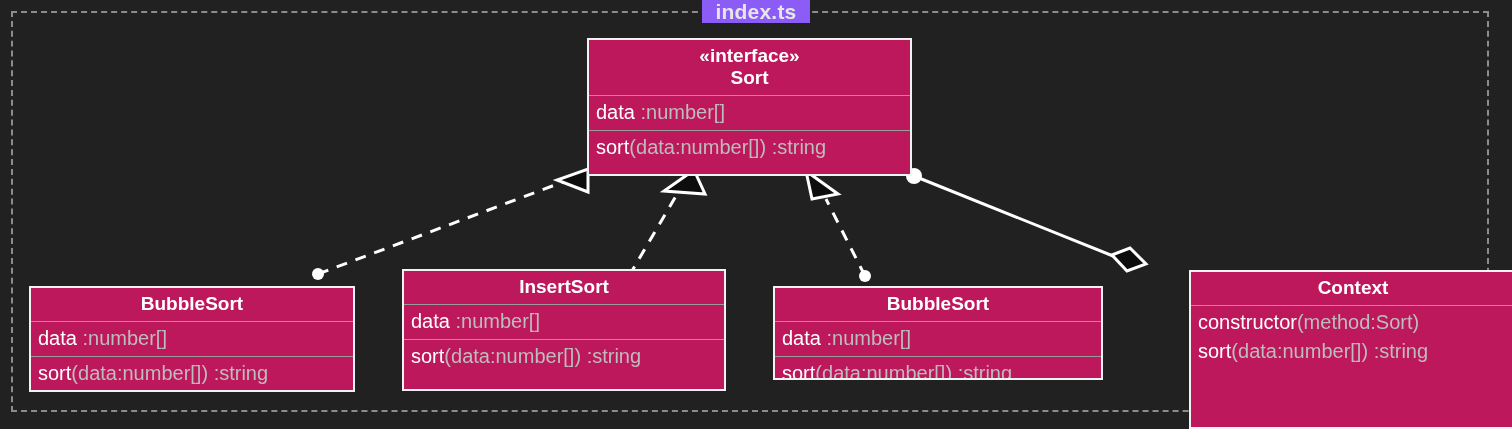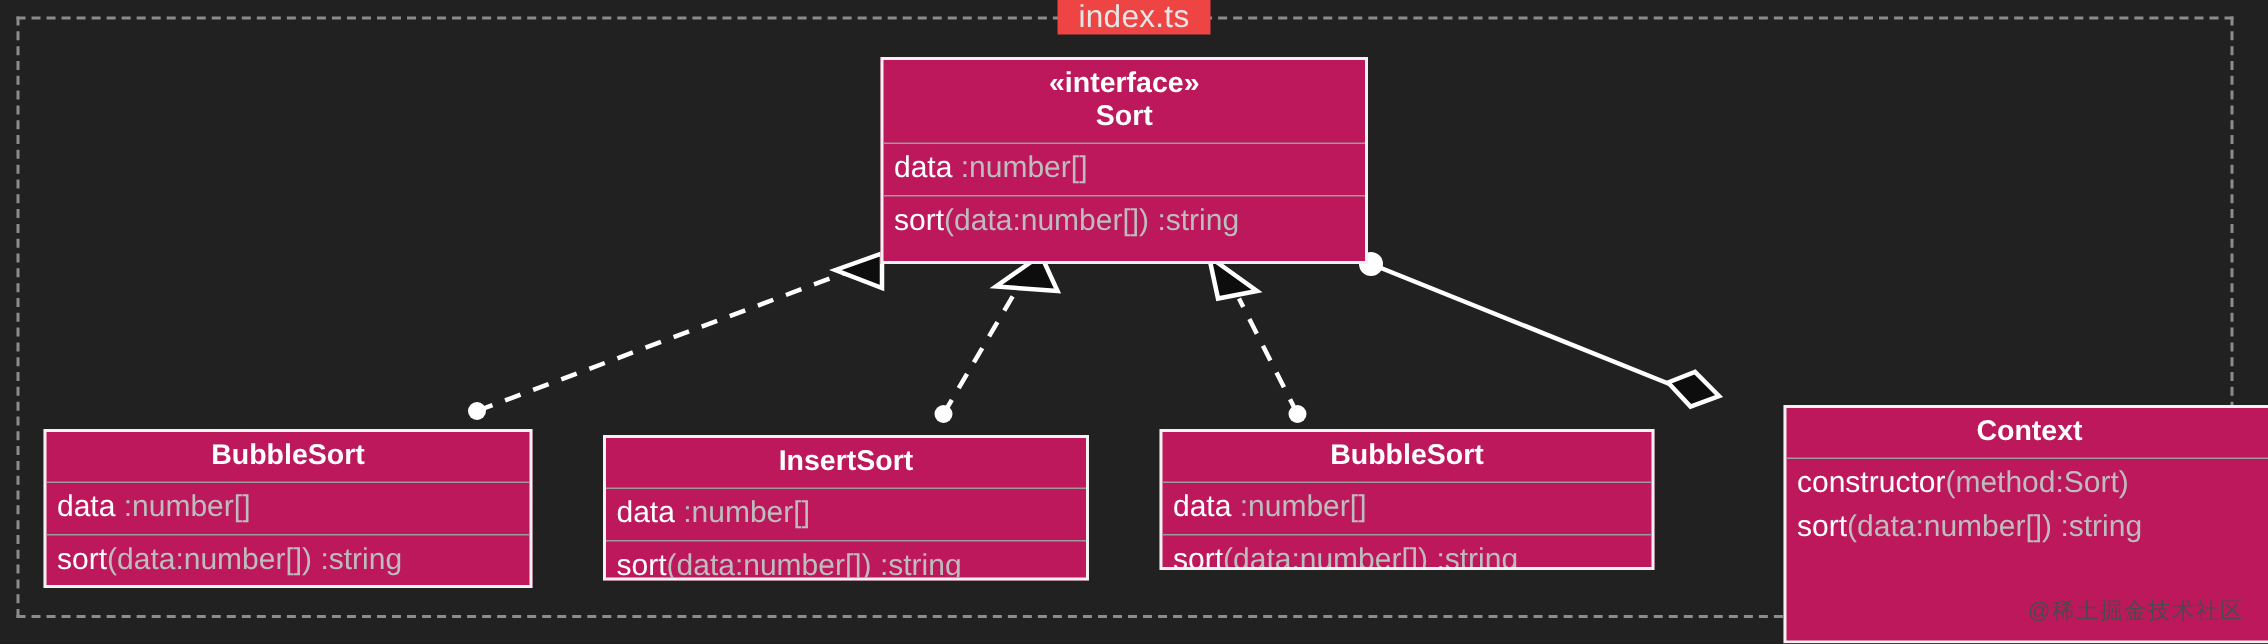--- a/index.html
+++ b/index.html
@@ -32,22 +32,23 @@
     left: 0;
     right: 0;
     top: 0px;
     text-align: center;
     color: #e6e6e6;
     font-size: 21px;
     line-height: 24px;
     letter-spacing: .2px;
   }
   .package-title span {
-    background: #ef4444;
+    background: #8b5cf6;
     padding: 0 14px;
+    font-weight: bold;
   }
   
   #wires {
     position: absolute;
     left: 0;
     top: 0;
     width: 1512px;
     height: 429px;
     pointer-events: none;
   }
@@ -162,21 +163,21 @@
         <span class="nm">data</span><span> :number[]</span>
       </div>
     </div>
     <div class="uml-compartment last">
       <div class="uml-row">
         <span class="nm">sort</span><span>(data:number[]) :string</span>
       </div>
     </div>
   </div>
 
-  <div class="uml-box" style="left:402px; top:290px; width:324px; height:97px;">
+  <div class="uml-box" style="left:402px; top:269px; width:324px; height:122px;">
     <div class="uml-title">InsertSort</div>
     <div class="uml-compartment">
       <div class="uml-row">
         <span class="nm">data</span><span> :number[]</span>
       </div>
     </div>
     <div class="uml-compartment last">
       <div class="uml-row">
         <span class="nm">sort</span><span>(data:number[]) :string</span>
       </div>
@@ -202,15 +203,14 @@
     <div class="uml-compartment last">
       <div class="uml-row">
         <span class="nm">constructor</span><span>(method:Sort)</span>
       </div>
       <div class="uml-row">
         <span class="nm">sort</span><span>(data:number[]) :string</span>
       </div>
     </div>
   </div>
 
-  <div class="watermark">@稀土掘金技术社区</div>
 
 </div>
 
 </body></html>

